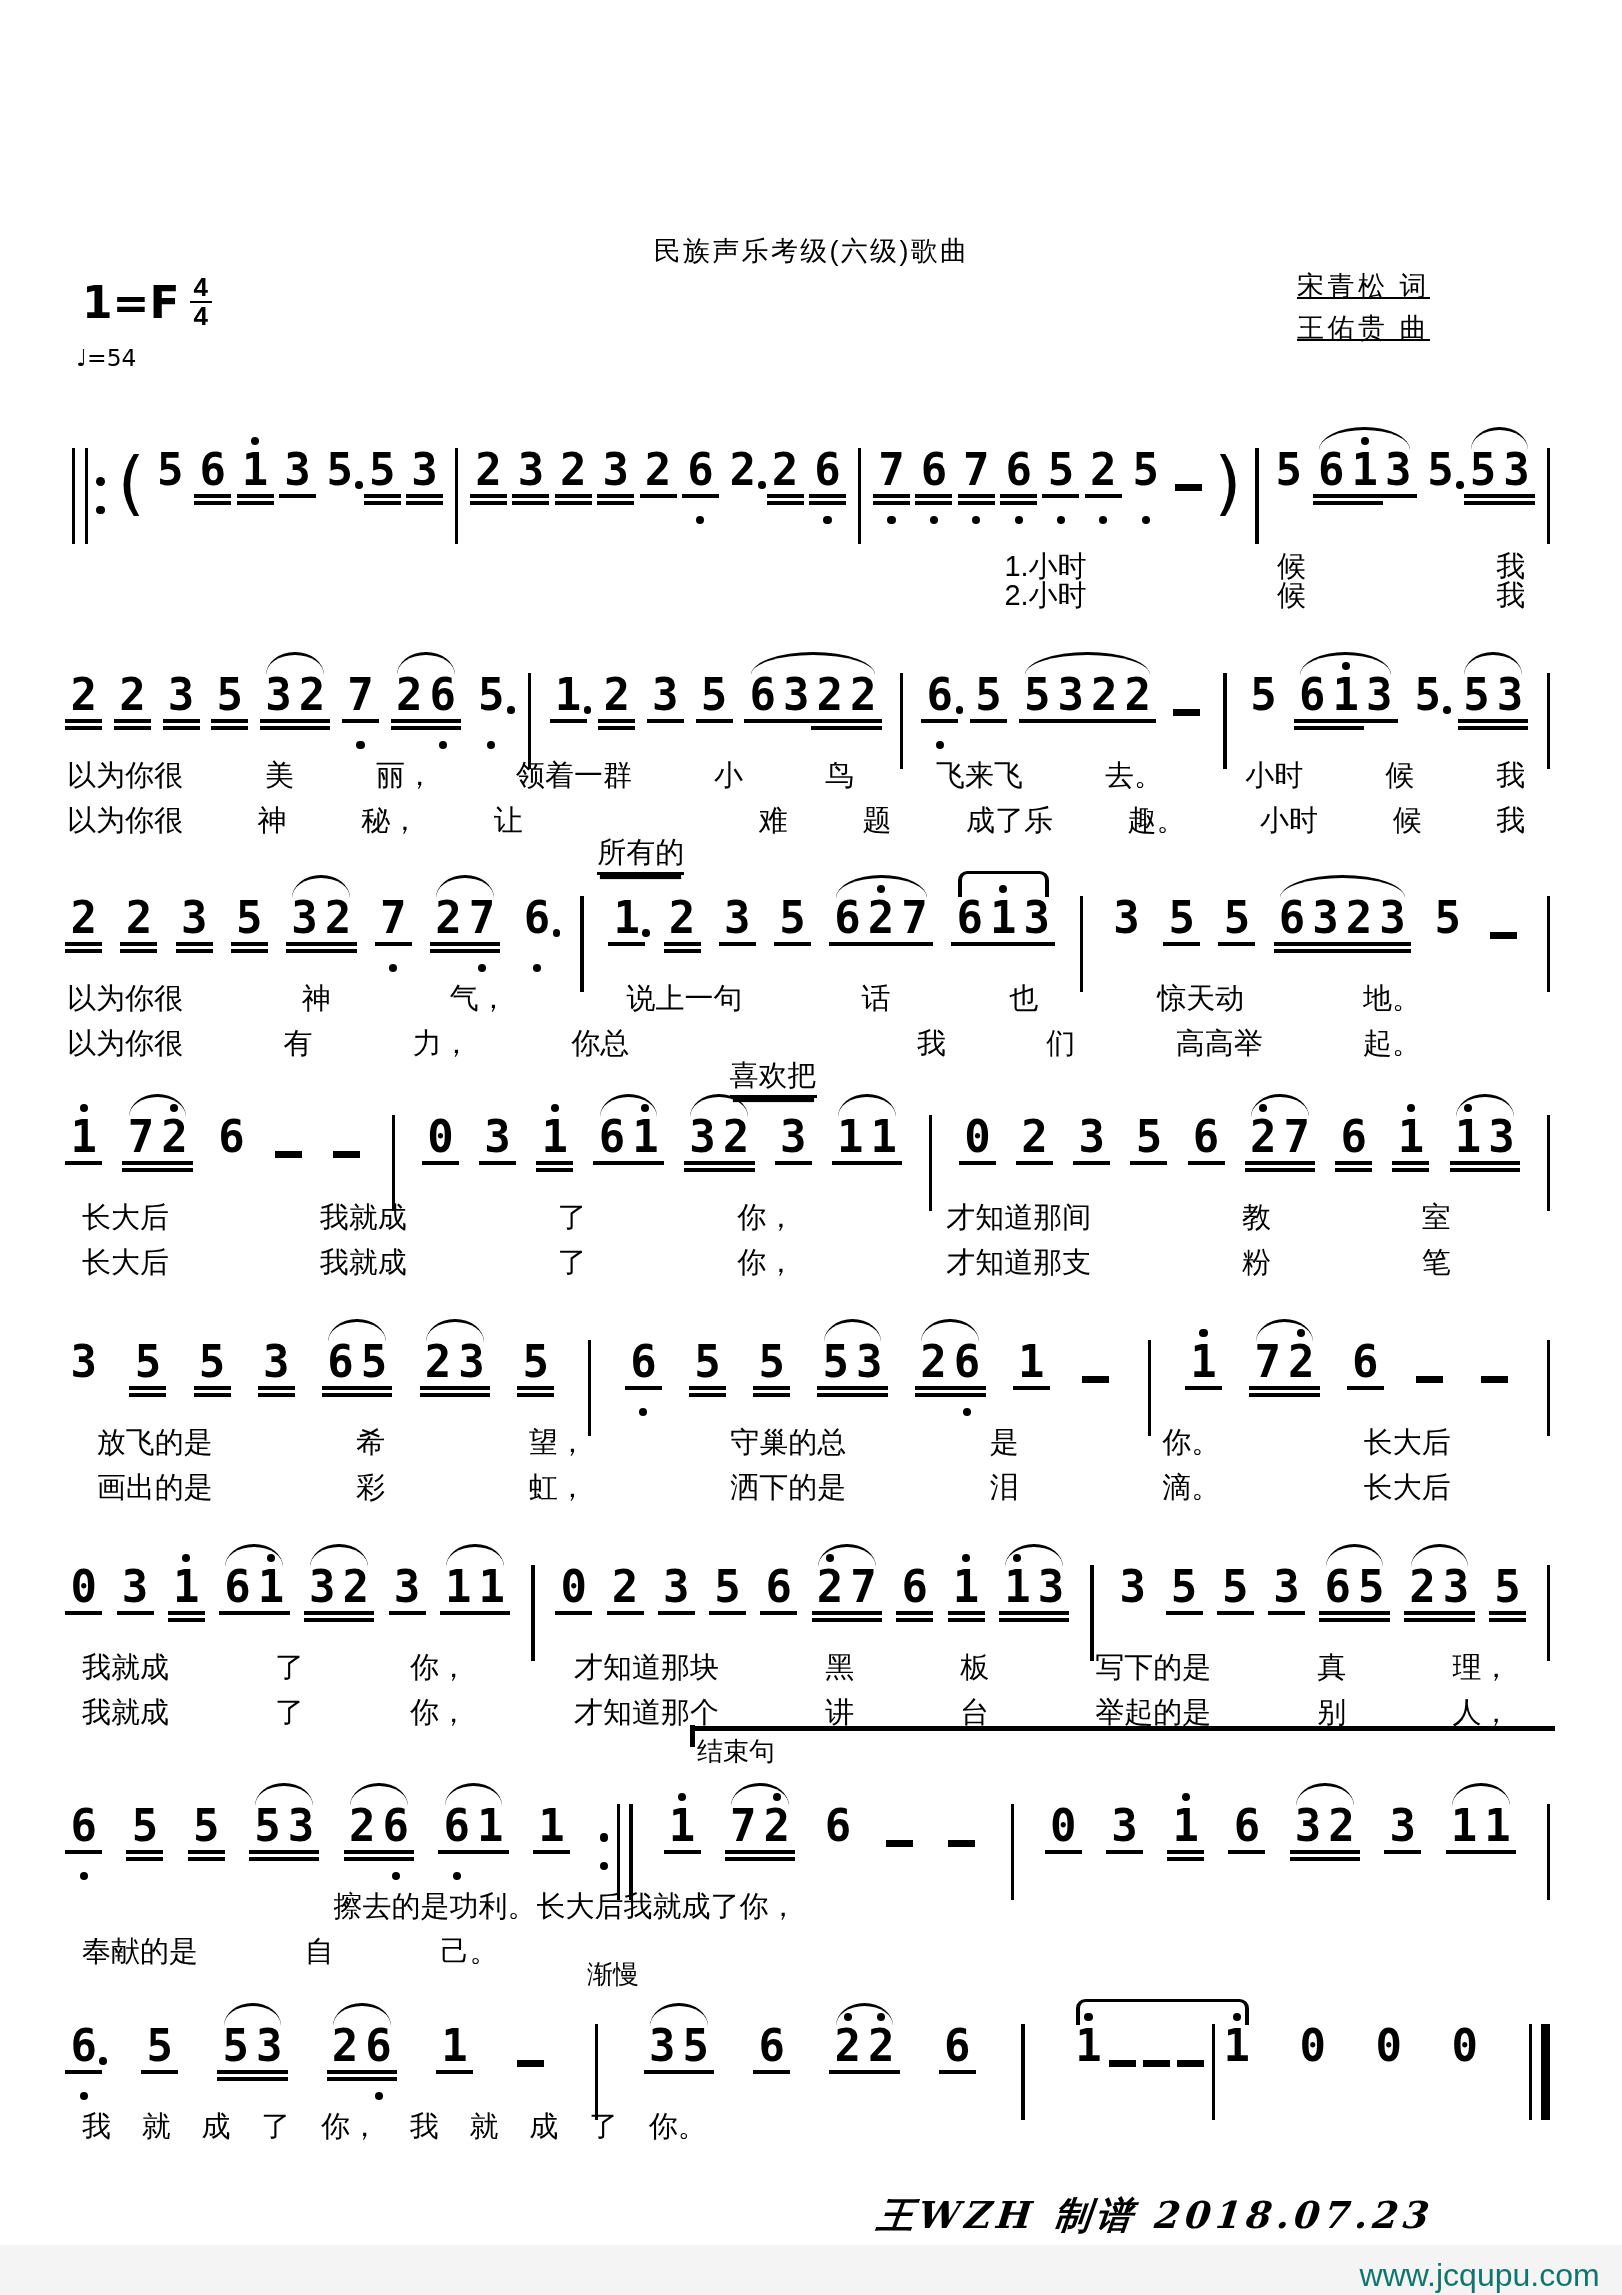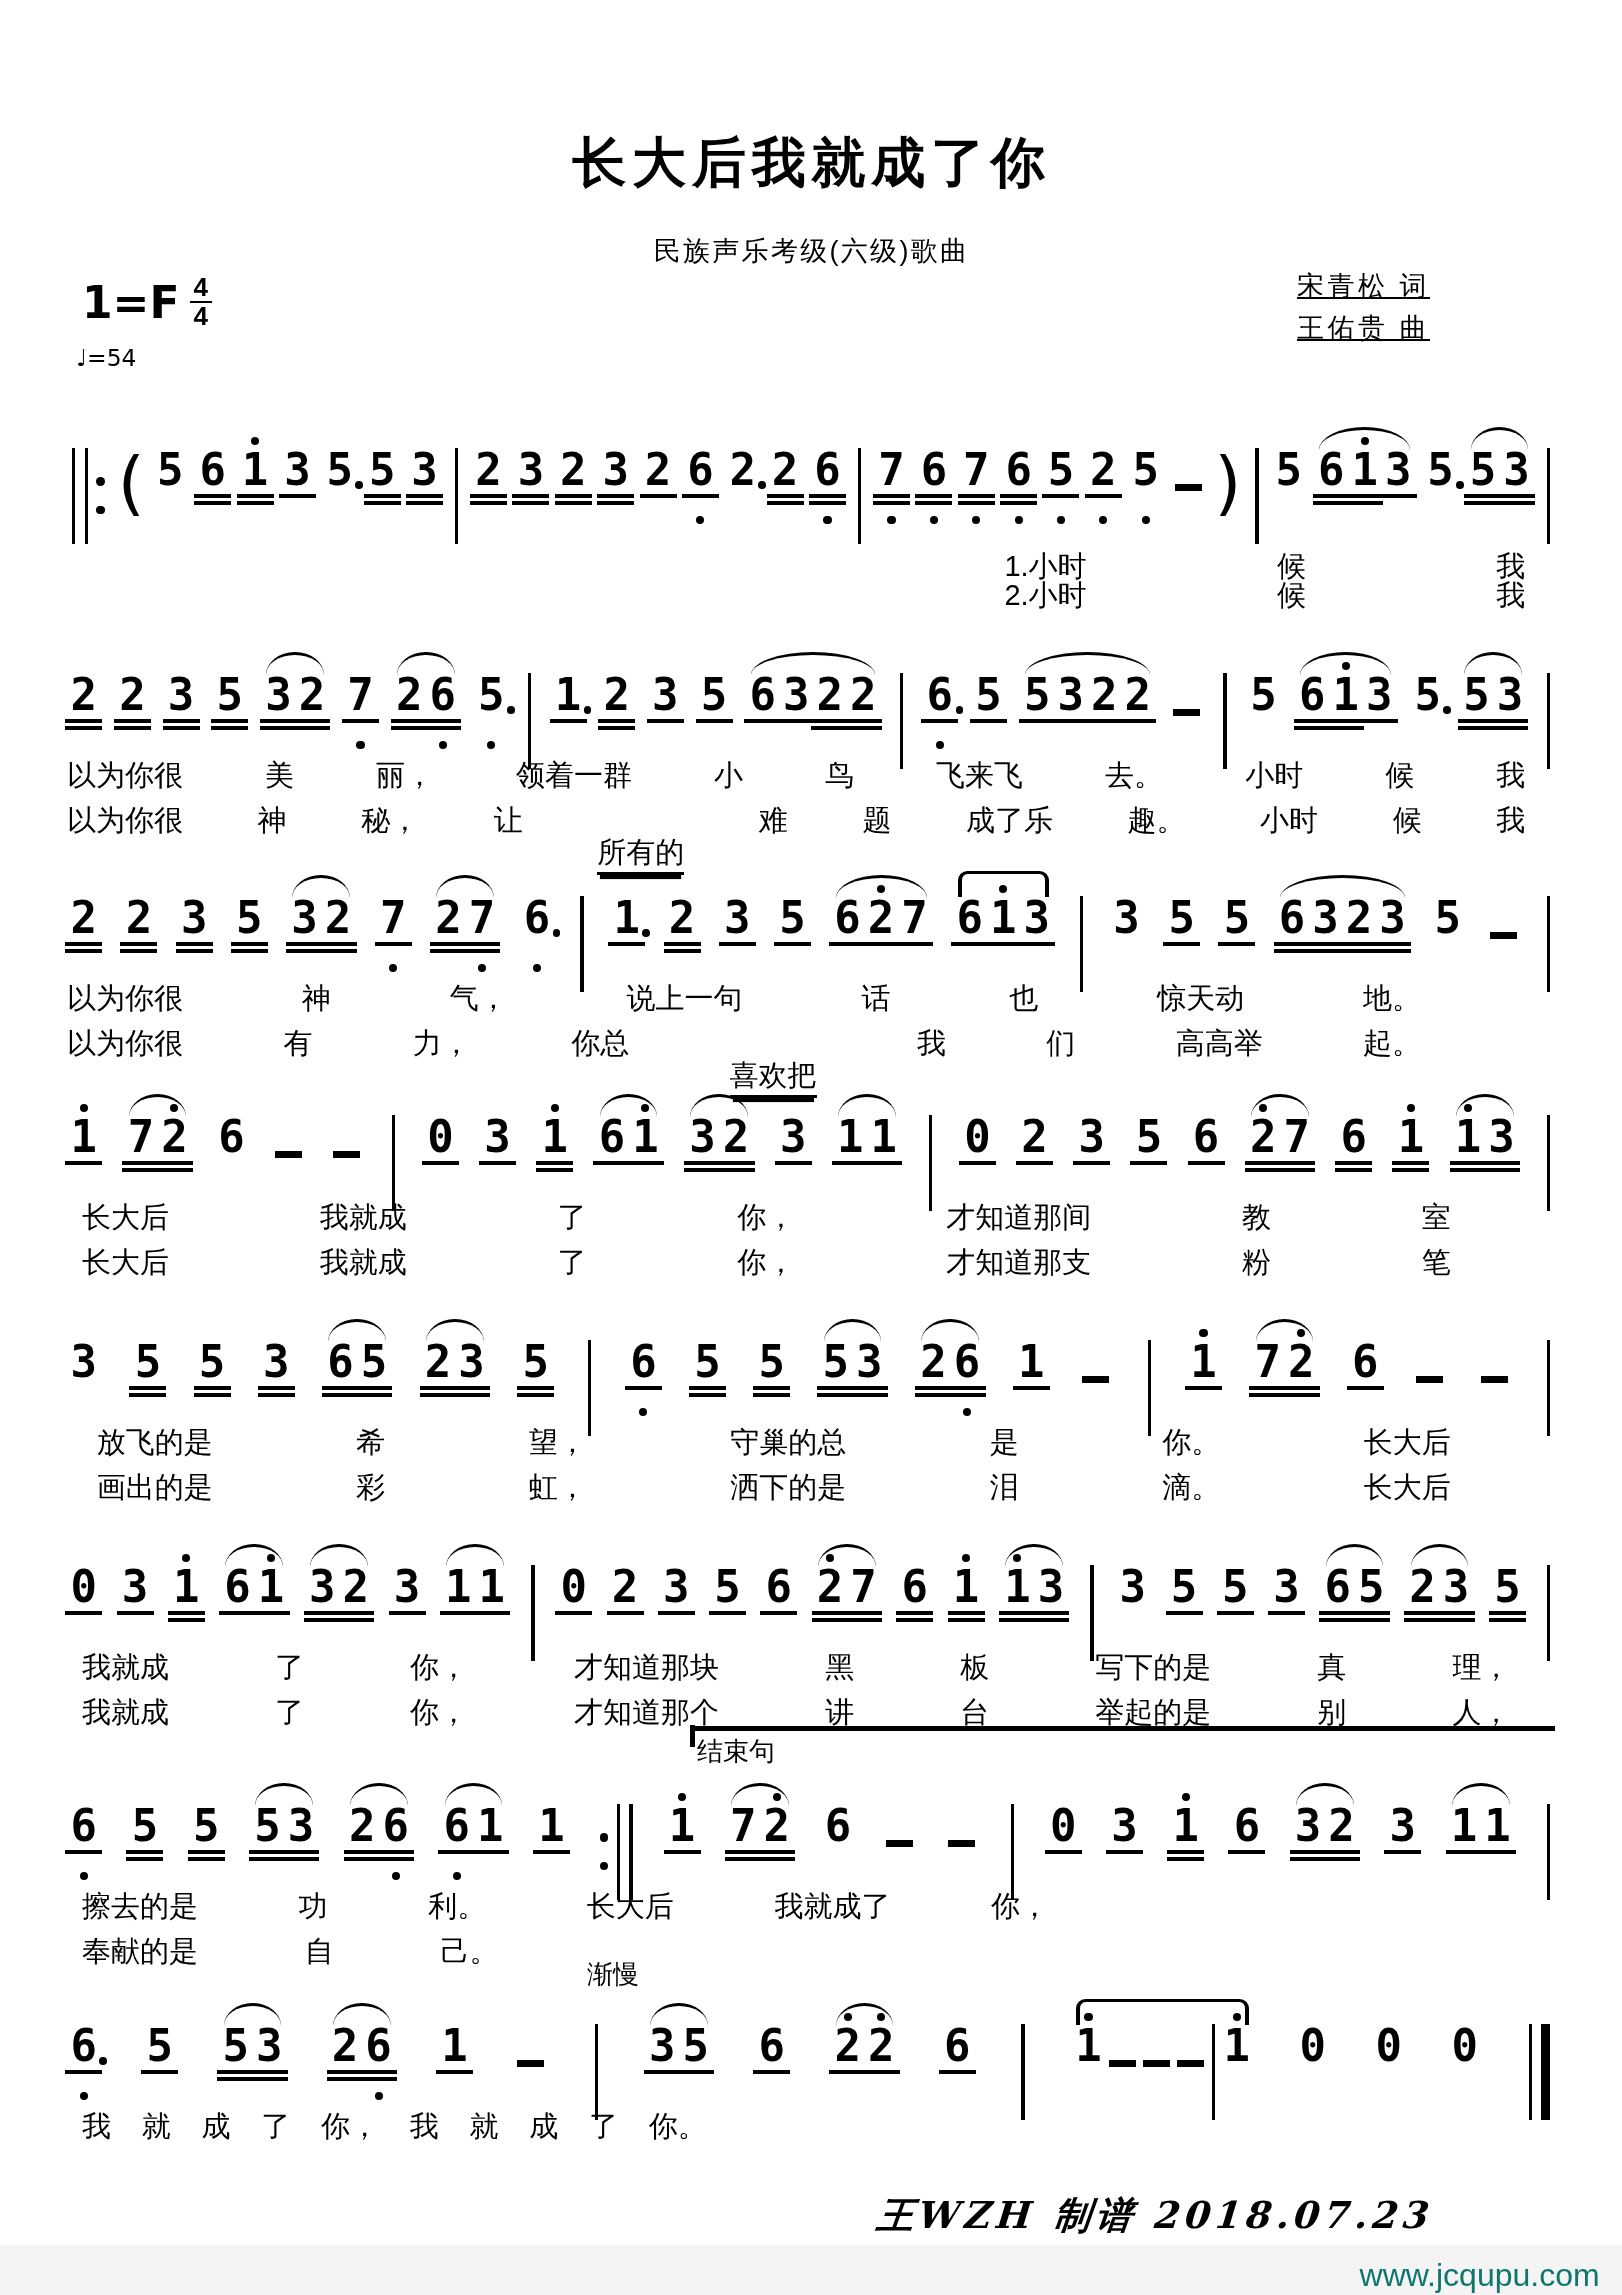--- a/index.html
+++ b/index.html
@@ -51,21 +51,20 @@
   
   .maker{position:absolute;top:2191px;left:877px;font-family:"DejaVu Serif",serif;
          font-style:italic;font-weight:bold;font-size:37px;letter-spacing:4.7px;transform:skewX(-6deg);}
   .wmbar{position:absolute;left:0;bottom:0;width:100%;height:50px;background:#f4f4f4;}
   .watermark{position:absolute;right:23.4px;bottom:1px;font-size:32px;color:#0f766e;text-align:center;}
 </style>
 </head>
 <body>
 
 <div class="page">
-  <div class="title">长大后我就成了你</div>
   <div class="subtitle">民族声乐考级(六级)歌曲</div>
 
   <div class="keyblock">
     <span class="keysig">1=F</span>
     <span class="meter">
       <span class="num">4</span>
       <span class="den">4</span>
     </span>
   </div>
   <div class="tempo">♩=54</div>
@@ -2136,21 +2135,21 @@
               <div class="uls">
                 <div class="ul"></div>
               </div>
               <div class="lo"></div>
             </div>
           </div>
           <div class="sym">
             <div class="bar"></div>
           </div>
         </div>
-        <div class="lyr" style="top: 130px; left: 1%; right: 34%;">
+        <div class="lyr" style="top: 130px; left: 1%; right: 34%; justify-content: center;">
           <span>擦去的是</span>
           <span>功</span>
           <span>利。</span>
           <span>长大后</span>
           <span>我就成了</span>
           <span>你，</span>
         </div>
         <div class="lyr" style="top: 175px; left: 1%; right: 71%; align-items: flex-end;">
           <span>奉献的是</span>
           <span>自</span>

